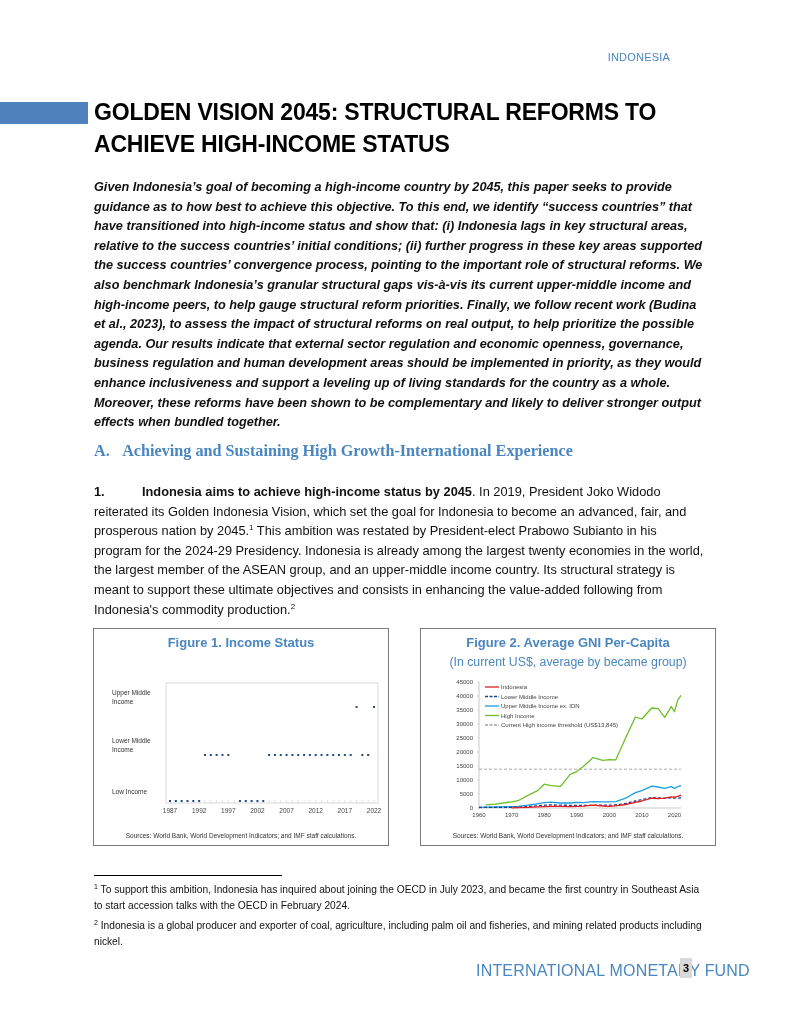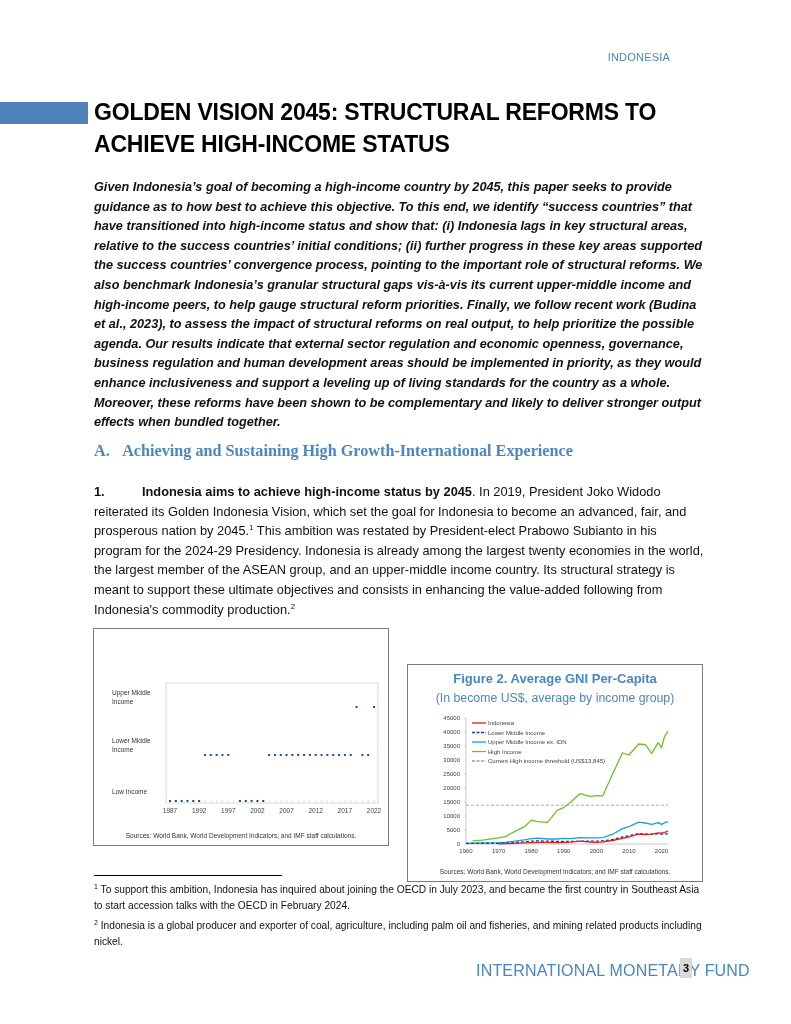--- a/index.html
+++ b/index.html
@@ -16,21 +16,21 @@
   .section-head { position: absolute; left: 94px; top: 442px; font-size: 16.2px; font-weight: bold; color: #4a86c0; font-family: Liberation Serif, serif; }
   .section-head .num { display: inline-block; width: 25px; }
 
   .para { position: absolute; left: 94px; top: 482px; width: 610px; font-size: 12.8px; line-height: 19.6px; color: #111; }
   .para .pnum { font-weight: bold; display: inline-block; width: 48px; }
   .para b { font-weight: bold; }
   sup { font-size: 8px; vertical-align: super; line-height: 0; }
 
   .figbox { position: absolute; top: 628px; width: 296px; height: 218px; border: 1px solid #7a7a7a; background: #fff; }
   .fig1 { left: 93px; }
-  .fig2 { left: 407px; margin-top: 36px; }
+  .fig2 { left: 420px; }
   .fig-title { position: absolute; top: 6px; left: 0; width: 100%; text-align: center; font-size: 13px; font-weight: bold; color: #4a86c0; }
   .fig-sub { position: absolute; top: 26px; left: 0; width: 100%; text-align: center; font-size: 12.3px; color: #4a86c0; }
   .fig-source { position: absolute; bottom: 6px; left: 0; width: 100%; text-align: center; font-size: 6.5px; color: #333; }
   .chart-svg { position: absolute; left: 0; top: 48px; }
 
   .fn-rule { position: absolute; left: 94px; top: 875px; width: 188px; height: 1px; background: #000; }
   .fn { position: absolute; left: 94px; width: 610px; font-size: 10.2px; line-height: 15.5px; color: #111; }
   .fn1 { top: 882px; }
   .fn2 { top: 918px; }
   .fn sup { font-size: 7px; }
@@ -49,20 +49,21 @@
 <p class="abstract">Given Indonesia’s goal of becoming a high-income country by 2045, this paper seeks to provide guidance as to how best to achieve this objective. To this end, we identify “success countries” that have transitioned into high-income status and show that: (i) Indonesia lags in key structural areas, relative to the success countries’ initial conditions; (ii) further progress in these key areas supported the success countries’ convergence process, pointing to the important role of structural reforms. We also benchmark Indonesia’s granular structural gaps vis-à-vis its current upper-middle income and high-income peers, to help gauge structural reform priorities. Finally, we follow recent work (Budina et al., 2023), to assess the impact of structural reforms on real output, to help prioritize the possible agenda. Our results indicate that external sector regulation and economic openness, governance, business regulation and human development areas should be implemented in priority, as they would enhance inclusiveness and support a leveling up of living standards for the country as a whole. Moreover, these reforms have been shown to be complementary and likely to deliver stronger output effects when bundled together.</p>
 
 <h2 class="section-head">
   <span class="num">A.</span>
   <span>Achieving and Sustaining High Growth-International Experience</span>
 </h2>
 
 <p class="para"><span class="pnum">1.</span><b>Indonesia aims to achieve high-income status by 2045</b><span>. In 2019, President Joko Widodo reiterated its Golden Indonesia Vision, which set the goal for Indonesia to become an advanced, fair, and prosperous nation by 2045.</span><sup>1</sup><span> This ambition was restated by President-elect Prabowo Subianto in his program for the 2024-29 Presidency. Indonesia is already among the largest twenty economies in the world, the largest member of the ASEAN group, and an upper-middle income country. Its structural strategy is meant to support these ultimate objectives and consists in enhancing the value-added following from Indonesia's commodity production.</span><sup>2</sup></p>
 
 <div class="figbox fig1">
+  <div class="fig-title">Figure 1. Income Status</div>
   <svg class="chart-svg" id="fig1svg" width="296" height="150" viewBox="0 0 296 150">
       <rect x="72" y="6" width="212" height="120" fill="none" stroke="#d9d9d9" stroke-width="1"></rect>
       <text x="18" y="117" font-size="6.5" fill="#333" font-family="Liberation Sans, sans-serif">Low Income</text>
       <text x="18" y="66" font-size="6.5" fill="#333" font-family="Liberation Sans, sans-serif">Lower Middle</text>
       <text x="18" y="75" font-size="6.5" fill="#333" font-family="Liberation Sans, sans-serif">Income</text>
       <text x="18" y="18" font-size="6.5" fill="#333" font-family="Liberation Sans, sans-serif">Upper Middle</text>
       <text x="18" y="27" font-size="6.5" fill="#333" font-family="Liberation Sans, sans-serif">Income</text>
       <text x="76" y="136" font-size="6.5" fill="#444" text-anchor="middle" font-family="Liberation Sans, sans-serif">1987</text>
       <text x="105.14285714285714" y="136" font-size="6.5" fill="#444" text-anchor="middle" font-family="Liberation Sans, sans-serif">1992</text>
       <text x="134.28571428571428" y="136" font-size="6.5" fill="#444" text-anchor="middle" font-family="Liberation Sans, sans-serif">1997</text>
@@ -141,21 +142,21 @@
       <rect x="261.51428571428573" y="29" width="2" height="2" fill="#1f4e8c"></rect>
       <rect x="267.34285714285716" y="77" width="2" height="2" fill="#1f4e8c"></rect>
       <rect x="273.1714285714286" y="77" width="2" height="2" fill="#1f4e8c"></rect>
       <rect x="279" y="29" width="2" height="2" fill="#1f4e8c"></rect>
     </svg>
   <div class="fig-source">Sources: World Bank, World Development Indicators; and IMF staff calculations.</div>
 </div>
 
 <div class="figbox fig2">
   <div class="fig-title">Figure 2. Average GNI Per-Capita</div>
-  <div class="fig-sub">(In become US$, average by income group)</div>
+  <div class="fig-sub">(In current US$, average by became group)</div>
   <svg class="chart-svg" id="fig2svg" width="296" height="150" viewBox="0 0 296 150">
       <line x1="58" x2="58" y1="5" y2="131" stroke="#bbb" stroke-width="0.8"></line>
       <line x1="58" x2="260" y1="131" y2="131" stroke="#bbb" stroke-width="0.8"></line>
       <text x="52" y="133" font-size="6" fill="#444" text-anchor="end" font-family="Liberation Sans, sans-serif">0</text>
       <line x1="56" x2="58" y1="131" y2="131" stroke="#bbb" stroke-width="0.6"></line>
       <text x="52" y="119" font-size="6" fill="#444" text-anchor="end" font-family="Liberation Sans, sans-serif">5000</text>
       <line x1="56" x2="58" y1="117" y2="117" stroke="#bbb" stroke-width="0.6"></line>
       <text x="52" y="105" font-size="6" fill="#444" text-anchor="end" font-family="Liberation Sans, sans-serif">10000</text>
       <line x1="56" x2="58" y1="103" y2="103" stroke="#bbb" stroke-width="0.6"></line>
       <text x="52" y="91" font-size="6" fill="#444" text-anchor="end" font-family="Liberation Sans, sans-serif">15000</text>

